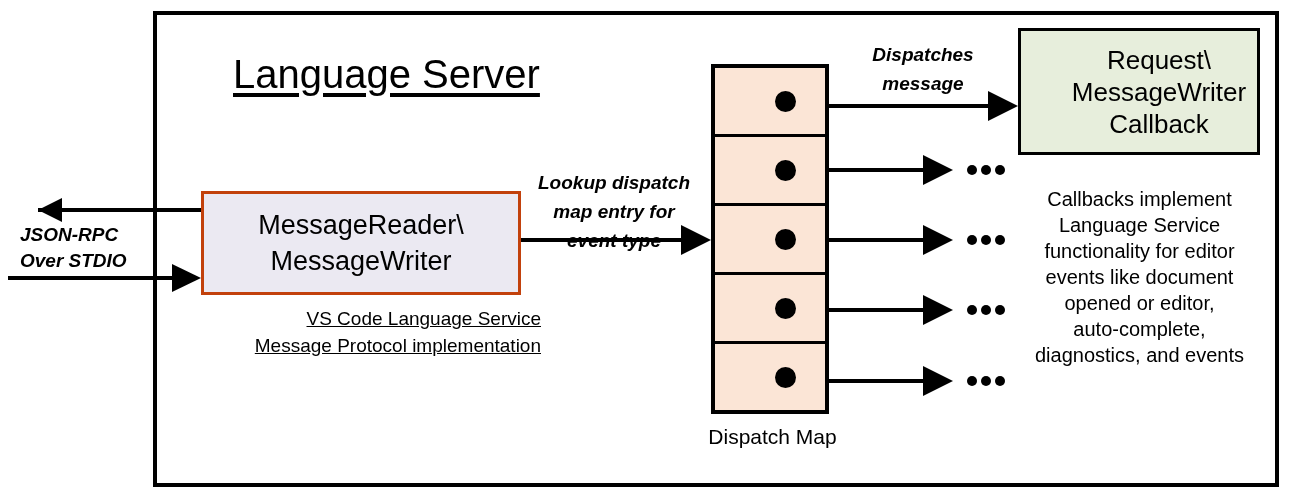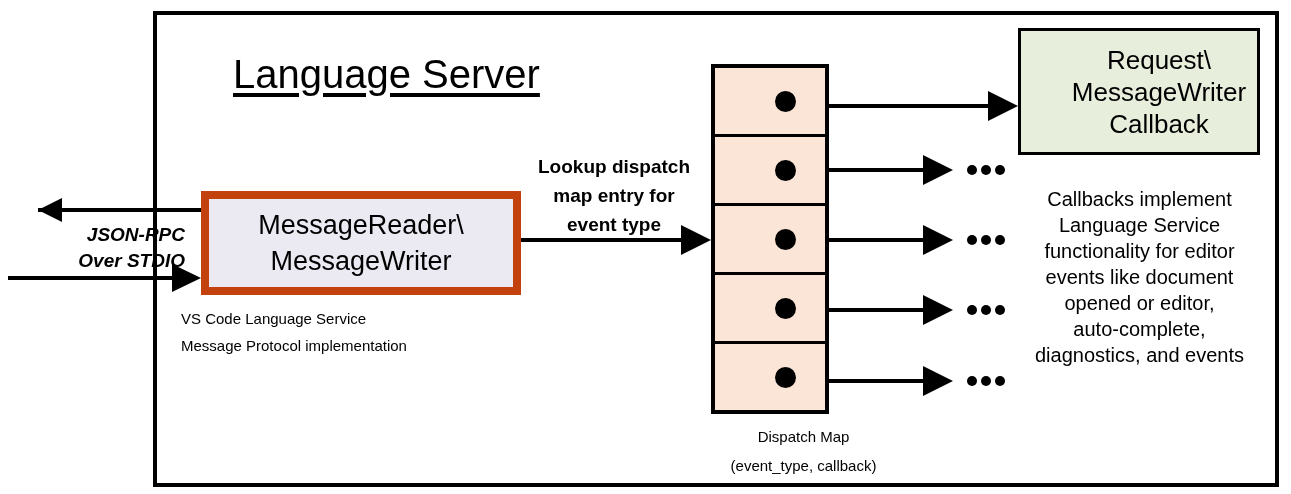--- a/index.html
+++ b/index.html
@@ -46,59 +46,61 @@
     white-space: nowrap;
   }
 
   
   #reader-box {
     left: 201px;
     top: 191px;
     width: 320px;
     height: 104px;
     background: #ebe9f2;
-    border: 8px solid #c2410c;
+    border: 3px solid #c2410c;
     box-sizing: border-box;
     display: flex;
     flex-direction: column;
     align-items: center;
     justify-content: center;
     font-size: 27px;
     line-height: 36px;
     text-align: center;
   }
   #reader-caption {
     left: 181px;
     top: 305px;
     width: 360px;
-    text-align: left;
-    font-size: 15px;
+    text-align: right;
+    font-size: 19px;
     line-height: 27px;
+    text-decoration: underline;
   }
 
   
   #jsonrpc-label {
     left: 20px;
     top: 222px;
     width: 165px;
-    text-align: right;
+    text-align: left;
     font-size: 19px;
     line-height: 26px;
     font-style: italic;
     font-weight: bold;
   }
 
   
   #lookup-label {
     left: 516px;
-    top: 152px;
+    top: 168px;
     width: 196px;
     text-align: center;
     font-size: 19px;
     line-height: 29px;
+    font-style: italic;
     font-weight: bold;
   }
 
   
   #dispatches-label {
     left: 833px;
     top: 40px;
     width: 180px;
     text-align: center;
     font-size: 19px;
@@ -131,25 +133,25 @@
     left: 60px;
     top: 50%;
     width: 21px;
     height: 21px;
     margin-top: -10px;
     border-radius: 50%;
     background: #000000;
   }
 
   #dispatch-caption {
-    left: 686px;
+    left: 655px;
     top: 422px;
     width: 235px;
     text-align: center;
-    font-size: 15px;
+    font-size: 21px;
     line-height: 29px;
   }
 
   
   #callback-box {
     left: 1018px;
     top: 28px;
     width: 242px;
     height: 127px;
     background: #e7eedc;
@@ -281,23 +283,26 @@
     </div>
     <div class="map-row">
       <span class="map-dot"></span>
     </div>
     <div class="map-row">
       <span class="map-dot"></span>
     </div>
   </div>
   <div id="dispatch-caption" class="abs">
     <div>Dispatch Map</div>
-    <div>(event_type, callback)</div>
-  </div>
-
+  </div>
+
+  <div id="dispatches-label" class="abs">
+    <div>Dispatches</div>
+    <div>message</div>
+  </div>
 
   <div id="callback-box" class="abs">
     <div>Request\</div>
     <div>MessageWriter</div>
     <div>Callback</div>
   </div>
   <div id="callback-caption" class="abs">
     <div>Callbacks implement</div>
     <div>Language Service</div>
     <div>functionality for editor</div>

